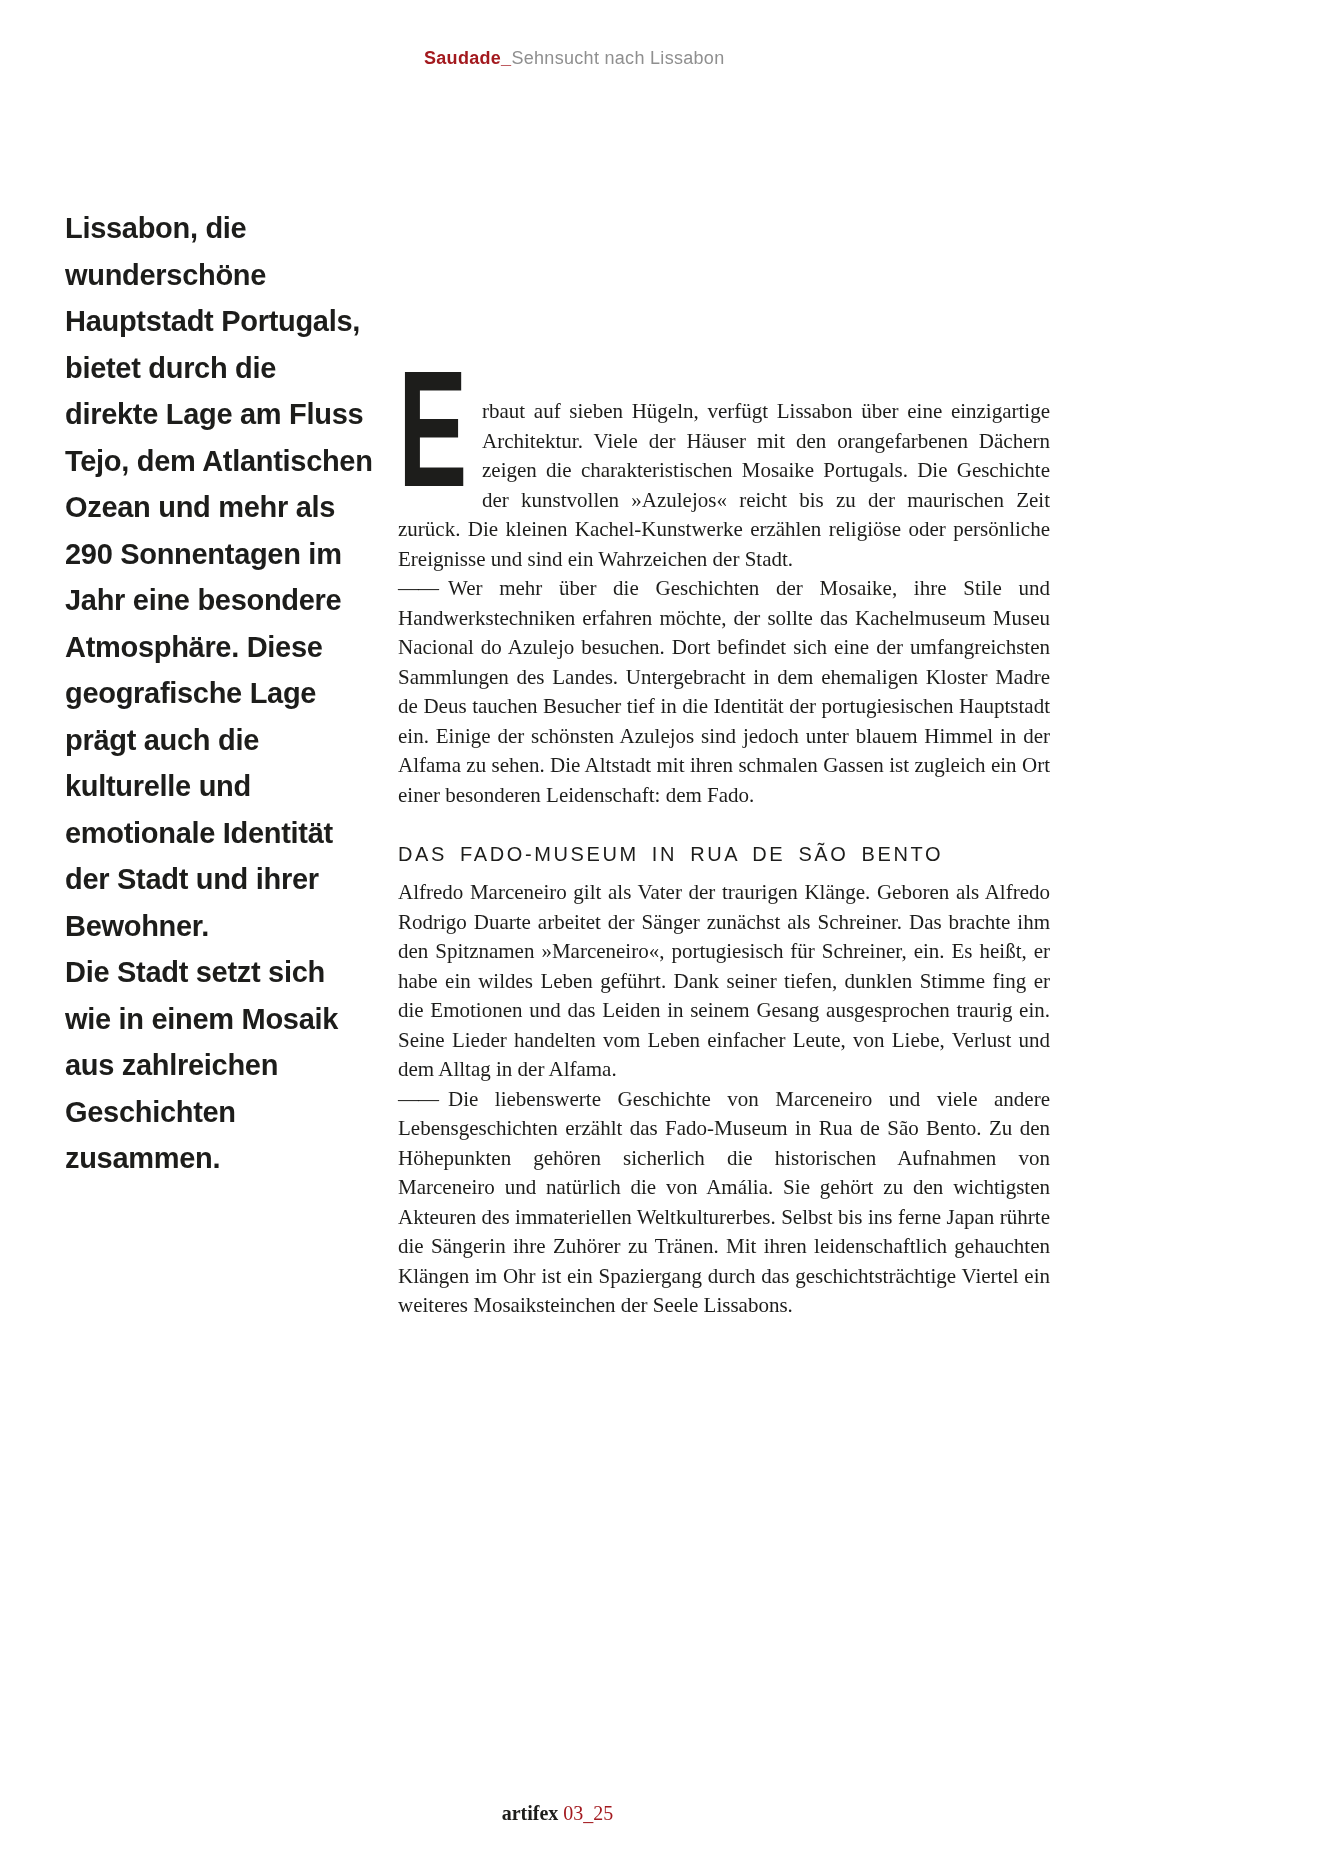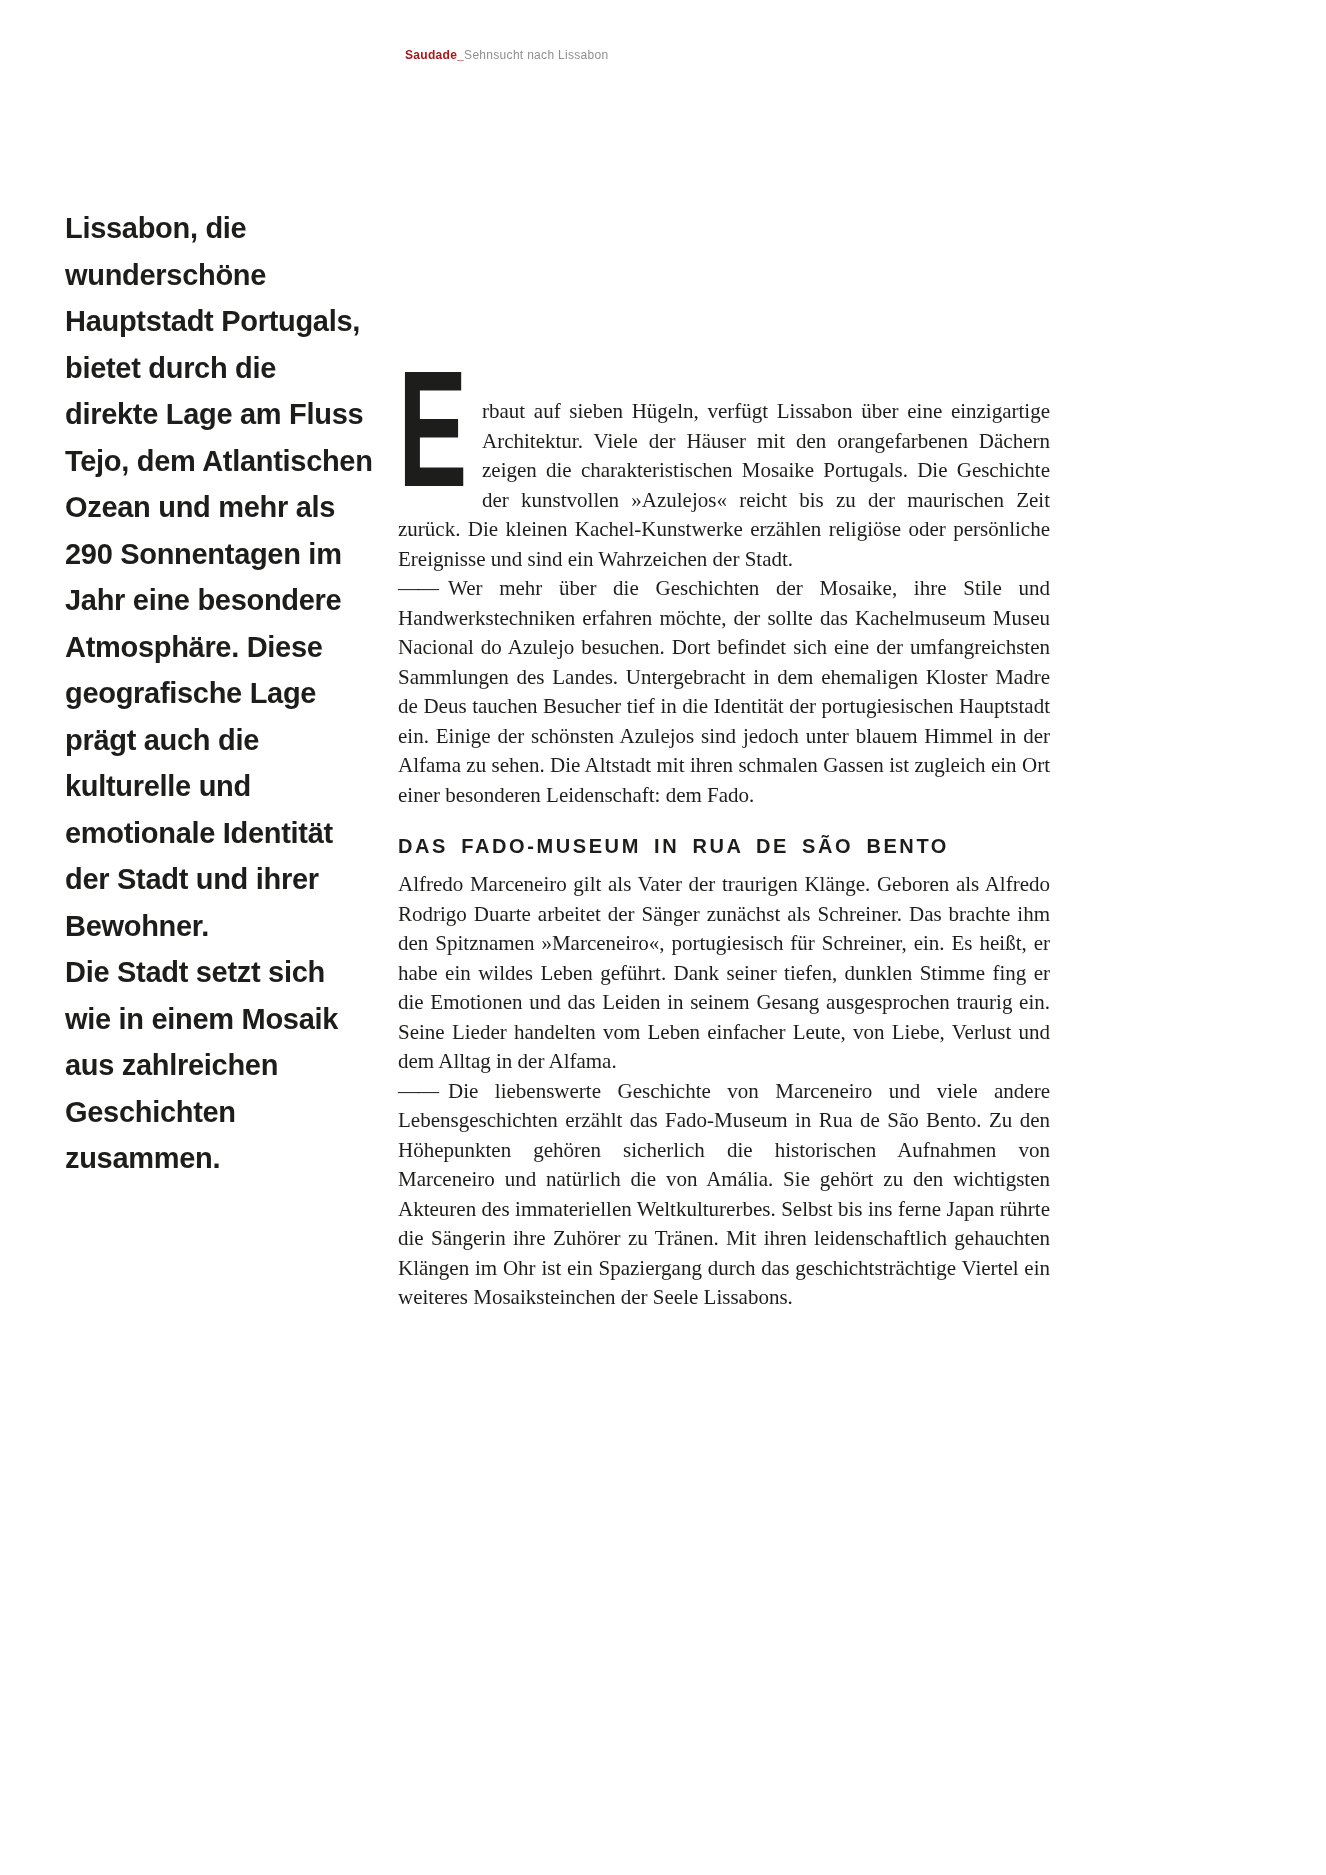--- a/index.html
+++ b/index.html
@@ -7,23 +7,23 @@
     position:relative;
     width:1326px;height:1875px;
     background:#ffffff;
     margin:0 auto;
     overflow:hidden;
     font-family:"Liberation Serif", serif;
     color:#1d1d1b;
   }
   
   .header{
-    position:absolute;left:405px;top:48px;
+    position:absolute;left:424px;top:48px;
     font-family:"Liberation Sans", sans-serif;
-    font-size:12px;letter-spacing:0.3px;
+    font-size:18px;letter-spacing:0.3px;
   }
   .header .brand{font-weight:bold;color:#a3191e;}
   .header .subtitle{color:#8f8f8f;}
   
   .intro{
     position:absolute;left:65px;top:193px;width:340px;
     font-family:"Liberation Sans", sans-serif;
     font-weight:bold;
     font-size:29px;line-height:46.5px;
     letter-spacing:-0.3px;
@@ -51,23 +51,23 @@
     transform:scale(0.63,1);
     transform-origin:0 0;
     color:#1d1d1b;
   }
   .dash{
     letter-spacing:-1px;
     margin-right:10px;
     white-space:nowrap;
   }
   .subhead{
-    margin:24px 0 12px 0;
+    margin:32px 0 12px 0;
     font-family:"Liberation Sans", sans-serif;
-    font-weight:bold;
+    font-weight:normal;
     font-size:20px;line-height:24px;
     letter-spacing:2.6px;
     word-spacing:5px;
     text-align:left;
     color:#1d1d1b;
   }
   
   .footer{
     position:absolute;left:65px;top:1802px;width:985px;
     text-align:center;
@@ -104,14 +104,18 @@
     <p class="body-p">
       <span>Alfredo Marceneiro gilt als Vater der traurigen Klänge. Geboren als Alfredo Rodrigo Duarte arbeitet der Sänger zunächst als Schreiner. Das brachte ihm den Spitznamen »Marceneiro«, portugiesisch für Schreiner, ein. Es heißt, er habe ein wildes Leben geführt. Dank seiner tiefen, dunklen Stimme fing er die Emotionen und das Leiden in seinem Gesang ausgesprochen traurig ein. Seine Lieder handelten vom Leben einfacher Leute, von Liebe, Verlust und dem Alltag in der Alfama.</span>
     </p>
 
     <p class="body-p">
       <span class="dash">——</span><span>Die liebenswerte Geschichte von Marceneiro und viele andere Lebensgeschichten erzählt das Fado-Museum in Rua de São Bento. Zu den Höhepunkten gehören sicherlich die historischen Aufnahmen von Marceneiro und natürlich die von Amália. Sie gehört zu den wichtigsten Akteuren des immateriellen Weltkulturerbes. Selbst bis ins ferne Japan rührte die Sängerin ihre Zuhörer zu Tränen. Mit ihren leidenschaftlich gehauchten Klängen im Ohr ist ein Spaziergang durch das geschichtsträchtige Viertel ein weiteres Mosaiksteinchen der Seele Lissabons.</span>
     </p>
 
   </div>
 
+  <div class="footer">
+    <span class="brand">artifex</span>
+    <span class="issue">03_25</span>
+  </div>
 
 </div>
 
 </body></html>

